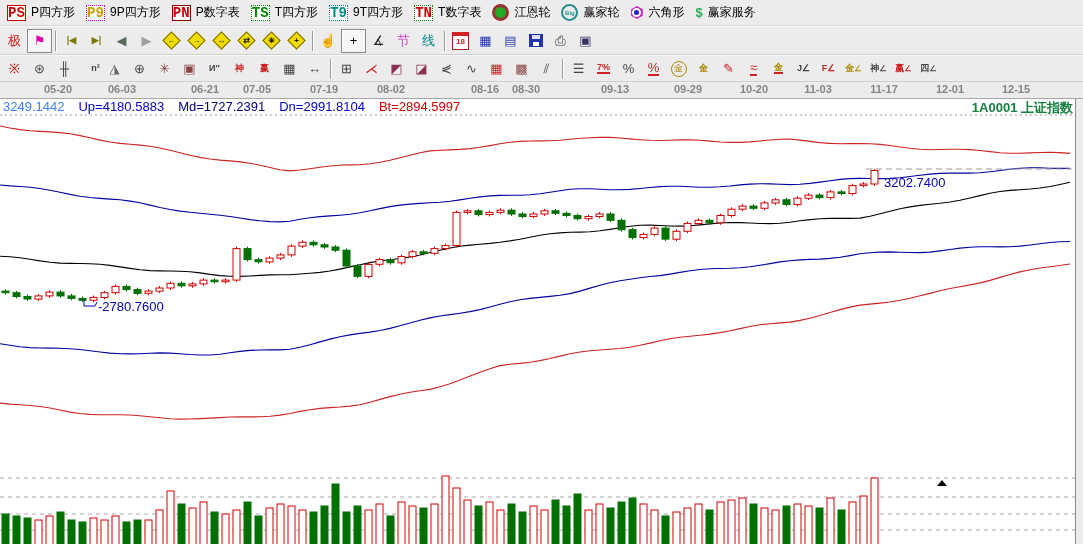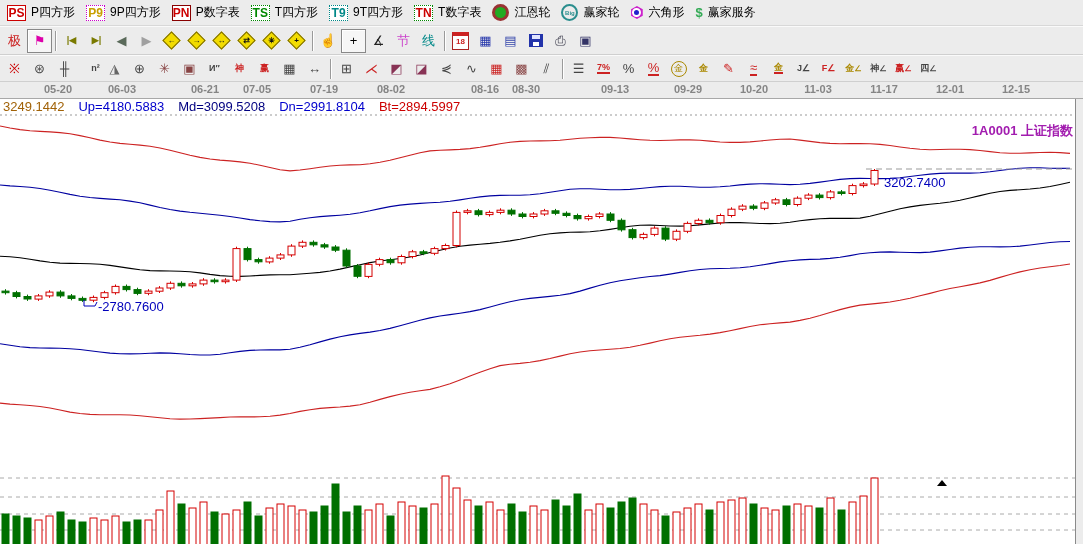--- a/index.html
+++ b/index.html
@@ -2,21 +2,21 @@
 <html><head>
 <meta charset="utf-8">
 <style>
   html,body{margin:0;padding:0;}
   body{width:1083px;height:544px;overflow:hidden;background:#ececec;
        font-family:"Liberation Sans",sans-serif;-webkit-font-smoothing:none;}
   .menubar{height:25px;display:flex;align-items:center;padding:0 3px;background:#ececec;
            border-bottom:1px solid #d8d8d8;}
   .menu-item{display:flex;align-items:center;gap:5px;padding:2px 7px 2px 4px;font-size:12px;color:#000;cursor:default;}
   .mi-box{width:17px;height:14px;background:#fff;display:inline-flex;align-items:center;justify-content:center;
-          font-size:12px;font-weight:bold;font-family:Liberation Sans, sans-serif;line-height:1;}
+          font-size:14px;font-weight:bold;font-family:Liberation Mono, monospace;line-height:1;}
   .mi-wheel{width:11px;height:11px;border-radius:50%;border:3px solid #993333;background:#22aa22;}
   .mi-big{width:13px;height:13px;border-radius:50%;border:2px solid #2a8e8e;color:#2a8e8e;font-size:6px;font-weight:bold;
           display:inline-flex;align-items:center;justify-content:center;}
   .mi-hex{width:13px;height:13px;background:#cc22cc;clip-path:polygon(50% 0,95% 25%,95% 75%,50% 100%,5% 75%,5% 25%);
           display:inline-flex;align-items:center;justify-content:center;}
   .mi-hex i{width:5px;height:5px;border-radius:50%;background:#2222cc;border:2px solid #fff;}
   .mi-dollar{font-size:13px;font-weight:bold;color:#33aa55;}
   .toolbar{height:27px;display:flex;align-items:center;padding:0 2px;background:#ececec;
            border-top:1px solid #fafafa;border-bottom:1px solid #cfcfcf;}
   .toolbar.t2{height:25px;}
@@ -568,19 +568,19 @@
       <rect x="860.0" y="397" width="7" height="50" fill="#fff" stroke="#d40000"></rect>
       <line x1="874.5" y1="70.0" x2="874.5" y2="86.9" stroke="#d40000"></line>
       <rect x="871.0" y="71.5" width="7" height="13.5" fill="#fff" stroke="#d40000"></rect>
       <rect x="871.0" y="379" width="7" height="68" fill="#fff" stroke="#d40000"></rect>
       <line x1="866" y1="70" x2="1075" y2="70" stroke="#999999" stroke-dasharray="6,4"></line>
       <polyline points="84,201 84,207 95,207 97,203" fill="none" stroke="#0000bb"></polyline>
       <text x="98" y="212" fill="#0000bb" font-size="13" font-family="Liberation Sans, sans-serif">-2780.7600</text>
       <text x="884" y="88" fill="#0000bb" font-size="13" font-family="Liberation Sans, sans-serif">3202.7400</text>
       <polygon points="942,381 937,387 947,387" fill="#000"></polygon>
     </svg>
-  <div class="status" id="status"><span style="color: #a16207;">3249.1442</span><span style="color: rgb(0, 0, 204);">Up=4180.5883</span><span style="color: rgb(0, 0, 128);">Md=3099.5208</span><span style="color: rgb(0, 0, 204);">Dn=2991.8104</span><span style="color: rgb(204, 0, 0);">Bt=2894.5997</span></div>
-  <div class="ticker" style="color: #a21caf; margin-top: 23px;">
+  <div class="status" id="status"><span style="color: #3b82f6;">3249.1442</span><span style="color: rgb(0, 0, 204);">Up=4180.5883</span><span style="color: rgb(0, 0, 128);">Md=1727.2391</span><span style="color: rgb(0, 0, 204);">Dn=2991.8104</span><span style="color: rgb(204, 0, 0);">Bt=2894.5997</span></div>
+  <div class="ticker" style="color: #15803d;">
     <span>1A0001</span>
     <span>上证指数</span>
   </div>
   <div class="rstrip"></div>
 </div>
 
 </body></html>

